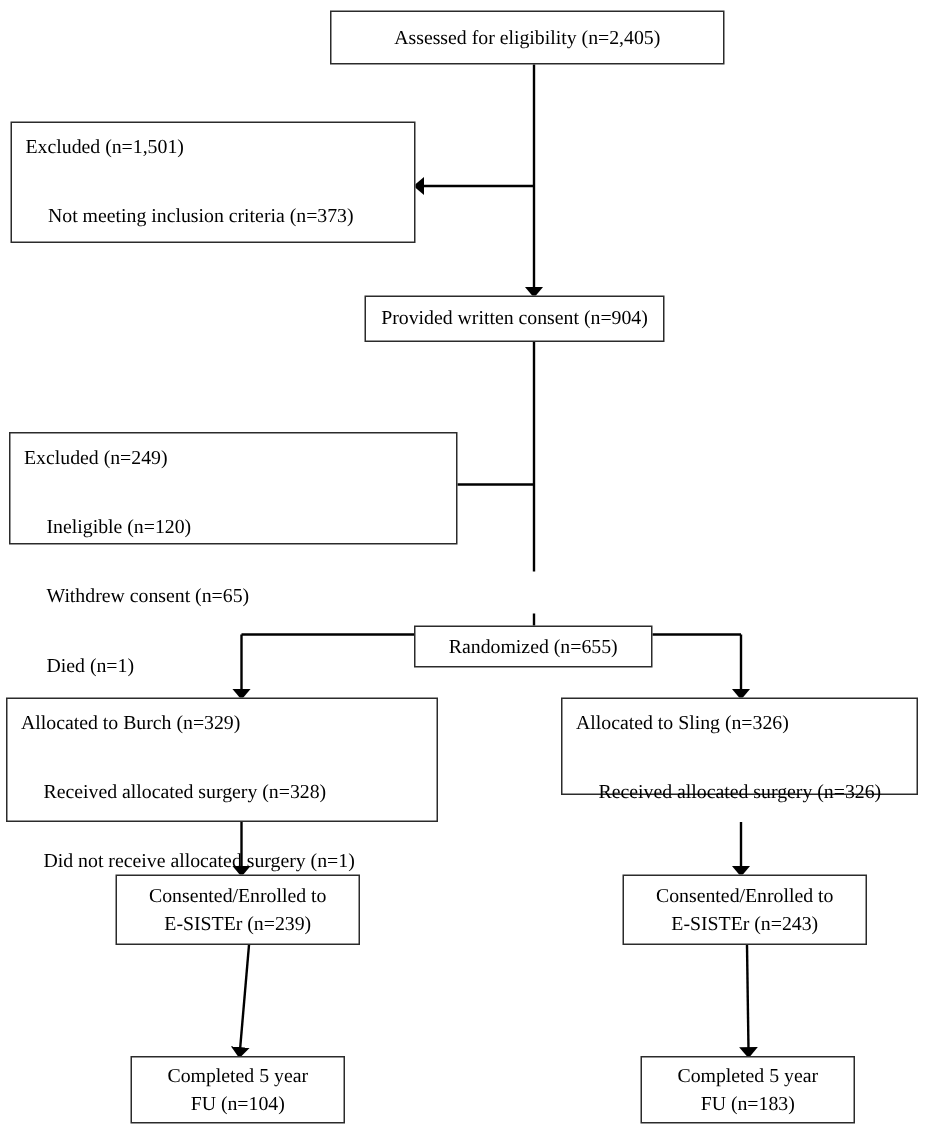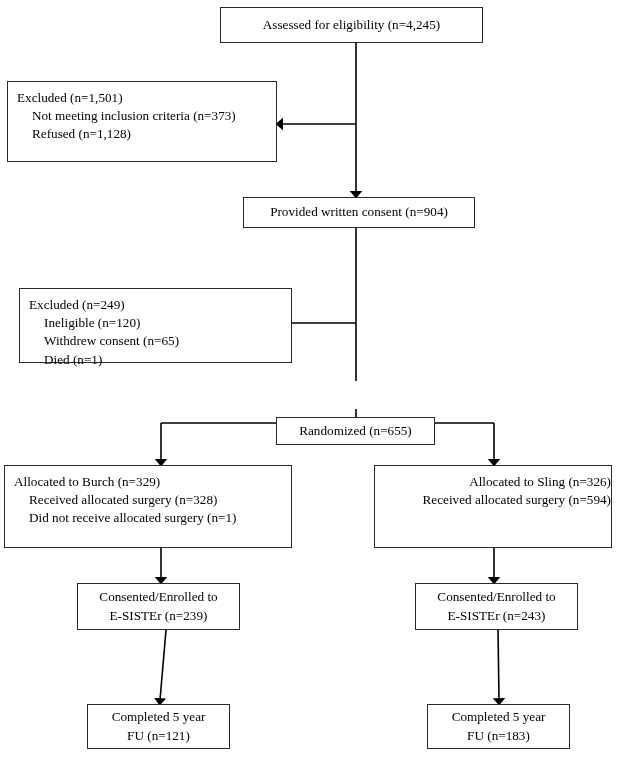--- a/index.html
+++ b/index.html
@@ -46,20 +46,21 @@
   }
   
   .node.listbox {
     padding: 7px 0 16px 9px;
   }
   .node .line {
     white-space: nowrap;
   }
   .node .line.indent {
     padding-left: 15px;
+    margin-top: 28px;
   }
 </style>
 </head>
 <body>
 
 <div id="diagram">
 
   <svg id="connectors" viewBox="0 0 624 758" width="624" height="758" xmlns="http://www.w3.org/2000/svg">
     <defs>
       <marker id="arrow-down" markerWidth="9" markerHeight="9" refX="1.2" refY="4.5" orient="auto" markerUnits="strokeWidth">
@@ -89,78 +90,77 @@
 
       <line x1="494" y1="548" x2="494" y2="579" marker-end="url(#arrow-down)"></line>
 
       <line x1="166" y1="630" x2="160" y2="700" marker-end="url(#arrow-down)"></line>
       <line x1="498" y1="630" x2="499" y2="700" marker-end="url(#arrow-down)"></line>
     </g>
   </svg>
 
   <div class="node center" style="left:220px; top:7px; width:263px; height:36px;">
     <div class="lines">
-      <div class="line">Assessed for eligibility (n=4,245)</div>
+      <div class="line">Assessed for eligibility (n=2,405)</div>
     </div>
   </div>
 
   <div class="node listbox" style="left:7px; top:81px; width:270px; height:81px;">
     <div class="line">Excluded (n=1,501)</div>
     <div class="line indent">Not meeting inclusion criteria (n=373)</div>
-    <div class="line indent">Refused (n=1,128)</div>
   </div>
 
-  <div class="node center" style="left:243px; top:197px; width:232px; height:31px;">
+  <div class="node center" style="left:243px; top:197px; width:200px; height:31px;">
     <div class="lines">
       <div class="line">Provided written consent (n=904)</div>
     </div>
   </div>
 
-  <div class="node listbox" style="left:19px; top:288px; width:273px; height:75px;">
+  <div class="node listbox" style="left:6px; top:288px; width:299px; height:75px;">
     <div class="line">Excluded (n=249)</div>
     <div class="line indent">Ineligible (n=120)</div>
     <div class="line indent">Withdrew consent (n=65)</div>
     <div class="line indent">Died (n=1)</div>
   </div>
 
   <div class="node center" style="left:276px; top:381px; width:159px; height:28px;margin-top:36px;">
     <div class="lines">
       <div class="line">Randomized (n=655)</div>
     </div>
   </div>
 
   <div class="node listbox" style="left:4px; top:465px; width:288px; height:83px;">
     <div class="line">Allocated to Burch (n=329)</div>
     <div class="line indent">Received allocated surgery (n=328)</div>
     <div class="line indent">Did not receive allocated surgery (n=1)</div>
   </div>
 
-  <div class="node listbox" style="left:374px; top:465px; width:238px; height:83px;text-align:right;">
+  <div class="node listbox" style="left:374px; top:465px; width:238px; height:65px;">
     <div class="line">Allocated to Sling (n=326)</div>
-    <div class="line indent">Received allocated surgery (n=594)</div>
+    <div class="line indent">Received allocated surgery (n=326)</div>
   </div>
 
   <div class="node center" style="left:77px; top:583px; width:163px; height:47px;">
     <div class="lines">
       <div class="line">Consented/Enrolled to</div>
       <div class="line">E-SISTEr (n=239)</div>
     </div>
   </div>
 
   <div class="node center" style="left:415px; top:583px; width:163px; height:47px;">
     <div class="lines">
       <div class="line">Consented/Enrolled to</div>
       <div class="line">E-SISTEr (n=243)</div>
     </div>
   </div>
 
   <div class="node center" style="left:87px; top:704px; width:143px; height:45px;">
     <div class="lines">
       <div class="line">Completed 5 year</div>
-      <div class="line">FU (n=121)</div>
+      <div class="line">FU (n=104)</div>
     </div>
   </div>
 
   <div class="node center" style="left:427px; top:704px; width:143px; height:45px;">
     <div class="lines">
       <div class="line">Completed 5 year</div>
       <div class="line">FU (n=183)</div>
     </div>
   </div>
 

